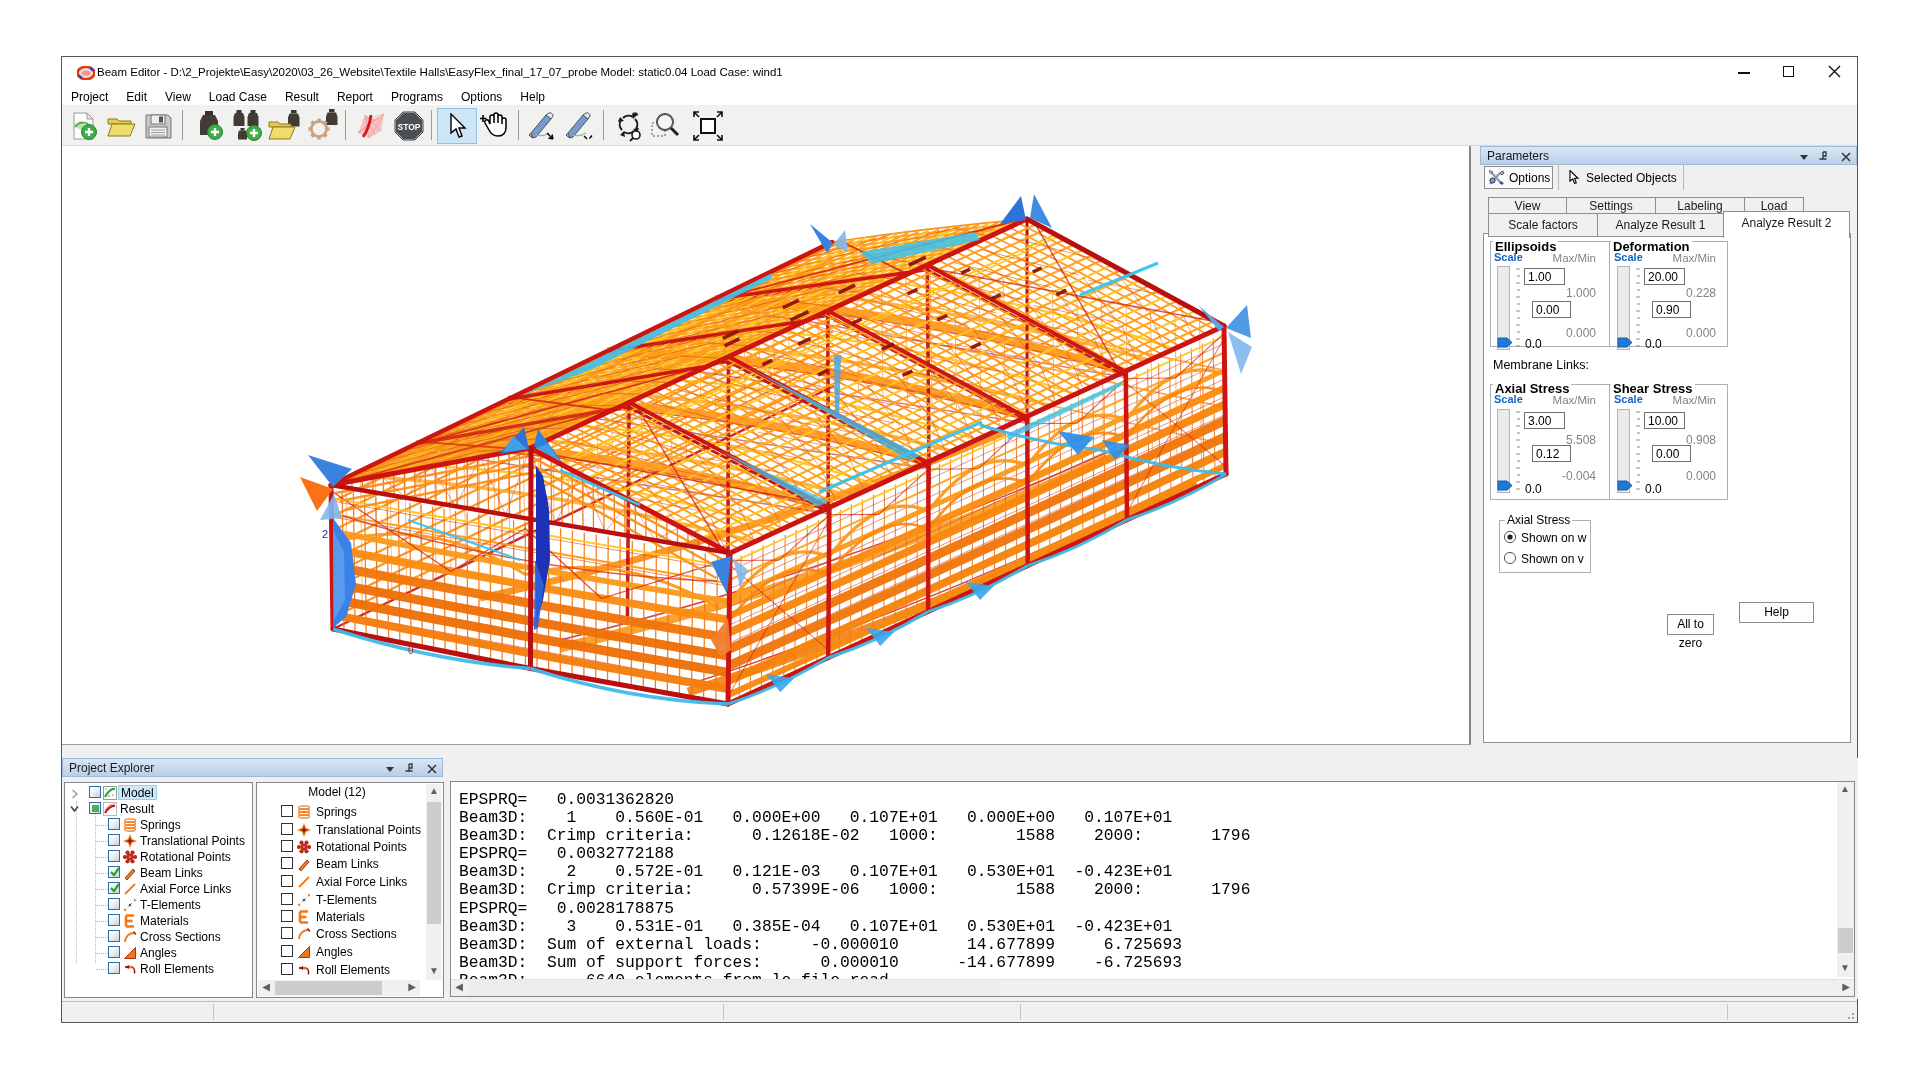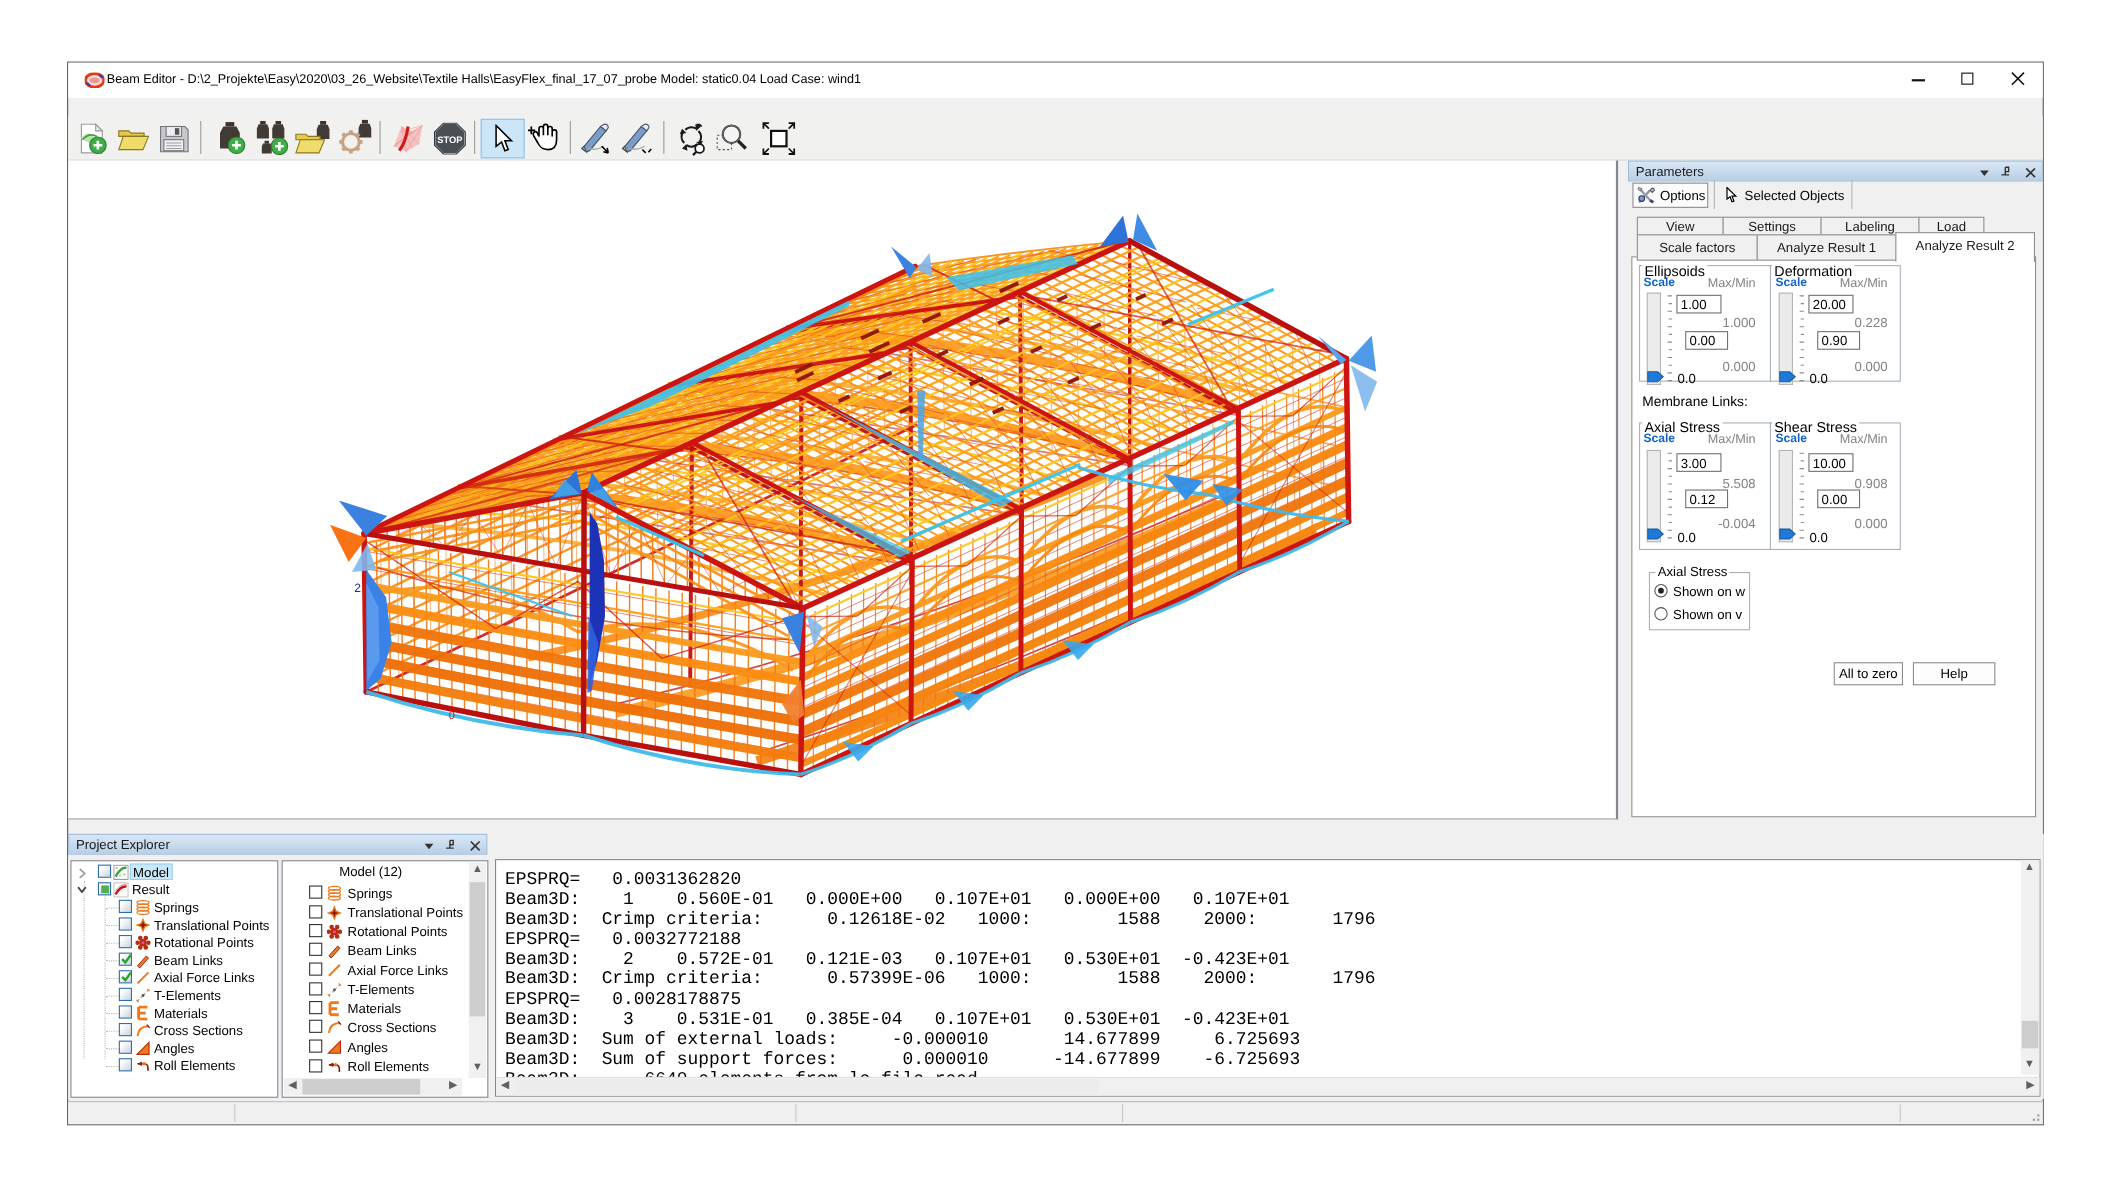--- a/index.html
+++ b/index.html
@@ -8,21 +8,21 @@
 #titlebar{position:absolute;left:0;top:0;width:100%;height:32px;background:#fff}
 #menubar{position:absolute;left:0;top:32px;width:100%;height:16px;background:#fff;font-size:12px}
 #menubar span{display:inline-block;padding:1px 9px}
 #toolbar{position:absolute;left:0;top:48px;width:100%;height:41px;background:#f1f1f0;border-bottom:1px solid #d9d9d9}
 .sep{position:absolute;top:5px;width:1px;height:30px;background:#9c9c9c}
 #viewport{position:absolute;left:0;top:89px;width:1409px;height:599px;background:#fff;border-right:2px solid #828790;border-bottom:1px solid #a0a0a0}
 .ptitle{position:absolute;left:0;top:0;right:0;height:19px;background:linear-gradient(#d9e7f5,#b9cfe6);border:1px solid #9ebadb;font-size:12px;color:#1a1a1a;line-height:18px;padding-left:6px}
 .panel{position:absolute;background:#f0f0f0}
 .sunken{position:absolute;background:#fff;border:1px solid #828790}
 .gb{position:absolute;border:1px solid #a8b0b8}
-.gbt{position:absolute;background:#fff;padding:0 2px;font-weight:normal;font-size:13px}
+.gbt{position:absolute;background:#fff;padding:0 2px;font-weight:bold;font-size:13px}
 .inp{position:absolute;background:#fff;border:1px solid #707070;font-size:12px;padding:1px 0 0 3px}
 .gray{position:absolute;color:#838383;font-size:12px}
 .blk{position:absolute;color:#000;font-size:12px}
 .btn{position:absolute;background:#fdfdfd;border:1px solid #8c8c8c;font-size:12px;text-align:center}
 .tab{position:absolute;background:#f0f0f0;border:1px solid #8f8f8f;font-size:12px;text-align:center;color:#1a1a1a}
 .mono{font-family:"Liberation Mono",monospace;font-size:16.3px;line-height:18.1px;white-space:pre;color:#000}
 .cb{position:absolute;width:12px;height:12px;background:linear-gradient(135deg,#fff 20%,#cfd8e2 90%);border:1px solid #2d6da8}
 .cb2{position:absolute;width:12px;height:12px;background:#fff;border:1px solid #333}
 .scroll{position:absolute;background:#f0f0f0}
 .thumb{position:absolute;background:#cdcdcd}
@@ -40,20 +40,21 @@
     <path d="M16 5 A8 6 0 0 0 13 2" stroke="#2244cc" stroke-width="2.2" fill="none"></path>
   </svg>
   <div class="tb" style="left:35px;top:9px;font-size:11.5px">Beam Editor - D:\2_Projekte\Easy\2020\03_26_Website\Textile Halls\EasyFlex_final_17_07_probe  Model: static0.04  Load Case: wind1</div>
   <div style="position:absolute;left:1676px;top:15px;width:12px;height:1.6px;background:#111"></div>
   <div style="position:absolute;left:1721px;top:9px;width:11px;height:11px;border:1.4px solid #111"></div>
   <svg width="13" height="13" style="left:1766px;top:8px" viewBox="0 0 13 13">
         <path d="M1 1 L12 12 M12 1 L1 12" stroke="#111" stroke-width="1.4"></path>
       </svg>
  </div>
 
+ <div id="menubar"><span>Project</span><span>Edit</span><span>View</span><span>Load Case</span><span>Result</span><span>Report</span><span>Programs</span><span>Options</span><span>Help</span></div>
 
  <div id="toolbar">
   <svg width="30" height="30" style="left:7px;top:6px" viewBox="0 0 30 30">
  <path d="M5 2 h13 l6 6 v20 h-19 z" fill="#fdfdfd" stroke="#9a9a9a"></path>
  <path d="M18 2 l6 6 h-6 z" fill="#e8e8e8" stroke="#9a9a9a"></path>
  <path d="M4 14 l7 -4 l8 5 l-7 4 z" fill="#b2dfa8" opacity="0.9"></path>
  <path d="M6 16 q6 -7 13 -3" stroke="#3f9e3f" stroke-width="1.6" fill="none"></path>
  <circle cx="20" cy="21" r="7.5" fill="#3fae46" stroke="#2c7d31"></circle>
  <path d="M20 17 v8 M16 21 h8" stroke="#fff" stroke-width="2.4"></path>
 </svg>
@@ -968,21 +969,21 @@
 <svg width="14" height="14" style="position:absolute;left:23px;top:384px" viewBox="0 0 14 14">
  <circle cx="7" cy="7" r="5.6" fill="#fff" stroke="#555"></circle>
         <circle cx="7" cy="7" r="2.6" fill="#222"></circle>
 </svg>
 <div class="blk" style="left:41px;top:385px">Shown on w</div>
 <svg width="14" height="14" style="position:absolute;left:23px;top:405px" viewBox="0 0 14 14">
  <circle cx="7" cy="7" r="5.6" fill="#fff" stroke="#555"></circle>
 </svg>
 <div class="blk" style="left:41px;top:406px">Shown on v</div>
 
-<div class="btn" style="left:187px;top:456px;width:63px;height:21px;line-height:19px">All to zero</div>
+<div class="btn" style="left:187px;top:468px;width:47px;height:21px;line-height:19px">All to zero</div>
 <div class="btn" style="left:259px;top:456px;width:75px;height:21px;line-height:19px">Help</div>
 
  </div>
 
  <div class="panel" id="pexp" style="left:0;top:701px;width:381px;height:241px">
    <div class="ptitle">Project Explorer
      <svg width="54" height="12" style="right:4px;top:4px;position:absolute" viewBox="0 0 54 12">
        <path d="M2 4 l8 0 l-4 5 z" fill="#333"></path>
        <path d="M25 1 v7 M21.5 8 h7 M25 1 h3 v4 h-3" stroke="#333" stroke-width="1.3" fill="none"></path>
        <path d="M44 2 l8 8 M52 2 l-8 8" stroke="#333" stroke-width="1.5"></path>

